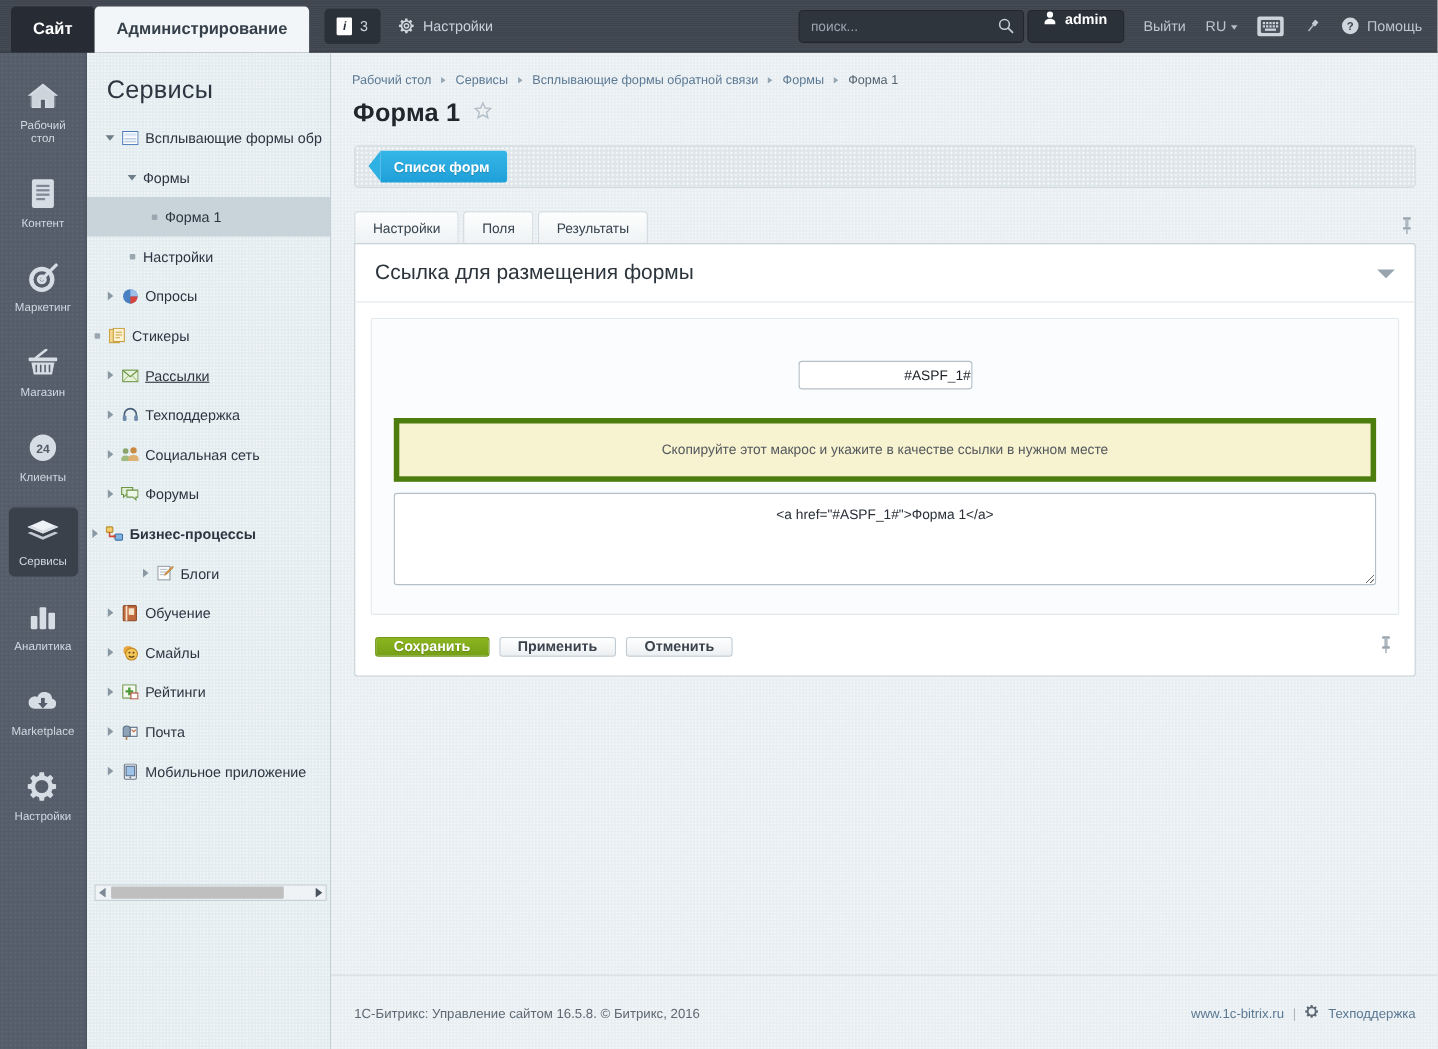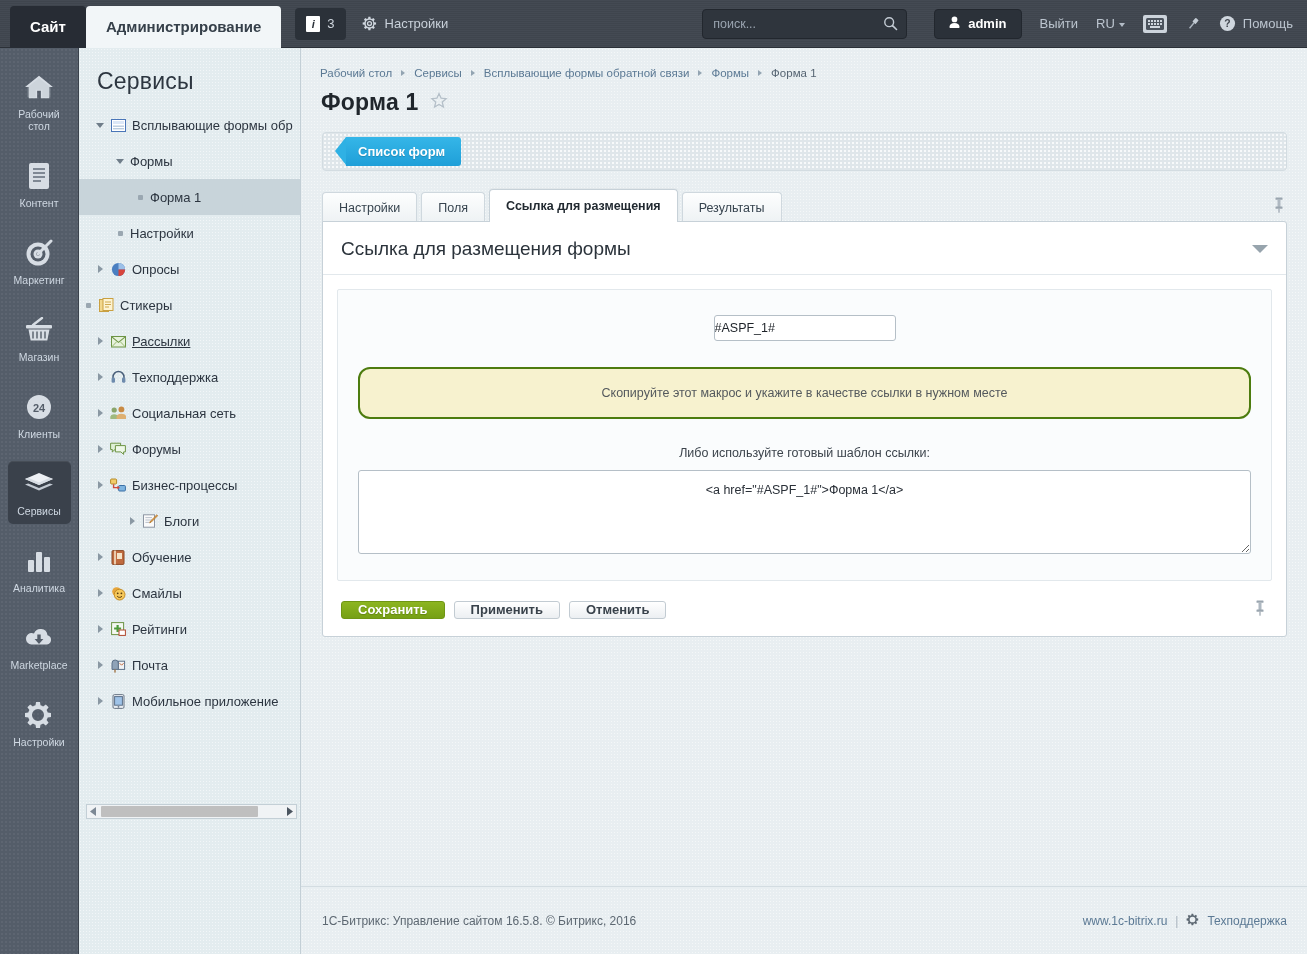--- a/index.html
+++ b/index.html
@@ -48,22 +48,22 @@
     position:relative; width:205px; height:30px; background:#2f353d;
     border:1px solid #22272e; border-radius:4px; display:flex; align-items:center;
   }
   .search-wrap input {
     flex:1; background:transparent; border:0; outline:none; color:#cfd6de;
     font-size:12.5px; padding:0 28px 0 10px; font-family:inherit; height:100%;
   }
   .search-wrap input::placeholder { color:#9aa4b0; }
   .search-ico { position:absolute; right:8px; top:6px; }
   .admin-btn {
-    margin-left:27px; height:30px; background:#2b3139; border-radius:4px;
-    display:flex; align-items:center; gap:8px; padding:0 14px; color:#fff;
+    margin-left:3px; height:30px; background:#2b3139; border-radius:4px;
+    display:flex; align-items:flex-start; gap:8px; padding:0 14px; color:#fff;
     font-size:13px; font-weight:bold; cursor:pointer; border:1px solid #22272e;
   }
   .tb-link { margin-left:18px; color:#bcc5cf; font-size:13px; cursor:pointer; white-space:nowrap;}
   .tb-icon-btn { margin-left:18px; cursor:pointer; display:flex; align-items:center; }
   .kbd-box { width:24px;height:18px;background:#cdd4dc;border-radius:2px;display:flex;align-items:center;justify-content:center;}
 
   
   .rail {
     position:absolute; top:48px; left:0; width:79px; height:906px;
     background:#545d69;
@@ -170,26 +170,26 @@
     display:flex; align-items:center; padding:16px 18px 14px 18px; border-bottom:1px solid #e2e8ec;
   }
   .panel-head h3 { font-size:19px; font-weight:normal; color:#2b333b; }
   .caret-dn { margin-left:auto; width:0;height:0;border-top:8px solid #97a4ad;border-left:8px solid transparent;border-right:8px solid transparent; cursor:pointer;}
 
   .inner {
     margin:14px 14px 10px 14px; border:1px solid #e2e8ec; border-radius:2px;
     background:#fafcfd; padding:22px 20px 26px;
   }
   .macro-input {
-    display:block; width:182px; height:26px; margin:3px auto; text-align:left;
+    display:block; width:158px; height:26px; margin:16px auto; text-align:right;
     border:1px solid #b5bfc7; border-radius:3px; background:#fff;
     font-family:inherit; font-size:12.5px; color:#1d2228; outline:none;
   }
   .notice {
-    margin:26px 0 0 0; background:#f7f2cf; border:2px solid #4d7c0f; border-radius:12px;
+    margin:26px 0 0 0; background:#f7f2cf; border:5px solid #4d7c0f; border-radius:0;
     padding:17px 14px; text-align:center; font-size:12.5px; color:#54595d;
   }
   .hint { text-align:center; font-size:12.5px; color:#3c444c; margin-top:27px; }
   .code-area {
     display:block; width:100%; height:84px; margin-top:10px;
     border:1px solid #b5bfc7; border-radius:3px; background:#fff;
     text-align:center; font-family:inherit; font-size:12.5px; color:#2a3038;
     padding-top:12px; outline:none; resize:vertical;
   }
   .btnrow { display:flex; align-items:center; gap:9px; padding:8px 18px 16px 18px; }
@@ -526,21 +526,21 @@
             <i></i>
           </span>
           <span class="ticon">
             <svg width="16" height="14" viewBox="0 0 16 14">
               <path d="M.6 1.2h10v6.3H5L2.3 10V7.5H.6z" fill="#dff0d6" stroke="#6d9445"></path>
               <path d="M5.4 3.6h10v6.3h-1.8v2.5L10.9 9.9H5.4z" fill="#eef8e8" stroke="#6d9445"></path>
             </svg>
           </span>
           <span class="tlabel">Форумы</span>
         </div>
-        <div class="tnode" style="padding-left: 14px;">
+        <div class="tnode" style=" font-weight: bold;">
           <span class="tarrow right">
             <i></i>
           </span>
           <span class="ticon">
             <svg width="16" height="14" viewBox="0 0 16 14">
               <rect x=".6" y="1" width="6" height="5" rx="1" fill="#f2cc6a" stroke="#b48b2a"></rect>
               <rect x="8.6" y="7.5" width="6.8" height="5.5" rx="1" fill="#7eb4e0" stroke="#3a6fa5"></rect>
               <path d="M3.6 6.2v3.4h4.6" fill="none" stroke="#d04a3c" stroke-width="1.4"></path>
               <path d="M7.4 7.8l2.4 1.8-2.4 1.8z" fill="#d04a3c"></path>
             </svg>
@@ -672,42 +672,40 @@
       </span>
     </div>
 
     <div class="toolbar">
       <div class="chevbtn">Список форм</div>
     </div>
 
     <div class="tabsrow" id="tabsrow">
         <div class="tab">Настройки</div>
         <div class="tab">Поля</div>
-        <div class="tab active">Ссылка для размещения</div>
         <div class="tab">Результаты</div>
         <span class="pin-tabs"><svg width="16" height="18" viewBox="0 0 16 18">
             <rect x="4.5" y="1.5" width="7" height="2.2" rx="0.5" fill="#9aa5af"></rect>
             <rect x="6.5" y="3.7" width="3" height="7.5" fill="#aeb8c1"></rect>
             <rect x="4.5" y="10.5" width="7" height="2.2" rx="0.5" fill="#9aa5af"></rect>
             <rect x="7.4" y="12.7" width="1.2" height="4" fill="#9aa5af"></rect>
           </svg></span>
       </div>
 
     <div class="panel">
       <div class="panel-head">
         <h3>Ссылка для размещения формы</h3>
         <span class="caret-dn"></span>
       </div>
 
       <div class="inner">
         <input class="macro-input" type="text" value="#ASPF_1#" style="">
 
         <div class="notice">Скопируйте этот макрос и укажите в качестве ссылки в нужном месте</div>
 
-        <div class="hint">Либо используйте готовый шаблон ссылки:</div>
 
         <textarea class="code-area" style="">&lt;a href="#ASPF_1#"&gt;Форма 1&lt;/a&gt;</textarea>
       </div>
 
       <div class="btnrow">
         <div class="btn primary">Сохранить</div>
         <div class="btn">Применить</div>
         <div class="btn">Отменить</div>
         <span class="pin-btm">
           <svg width="16" height="18" viewBox="0 0 16 18">

